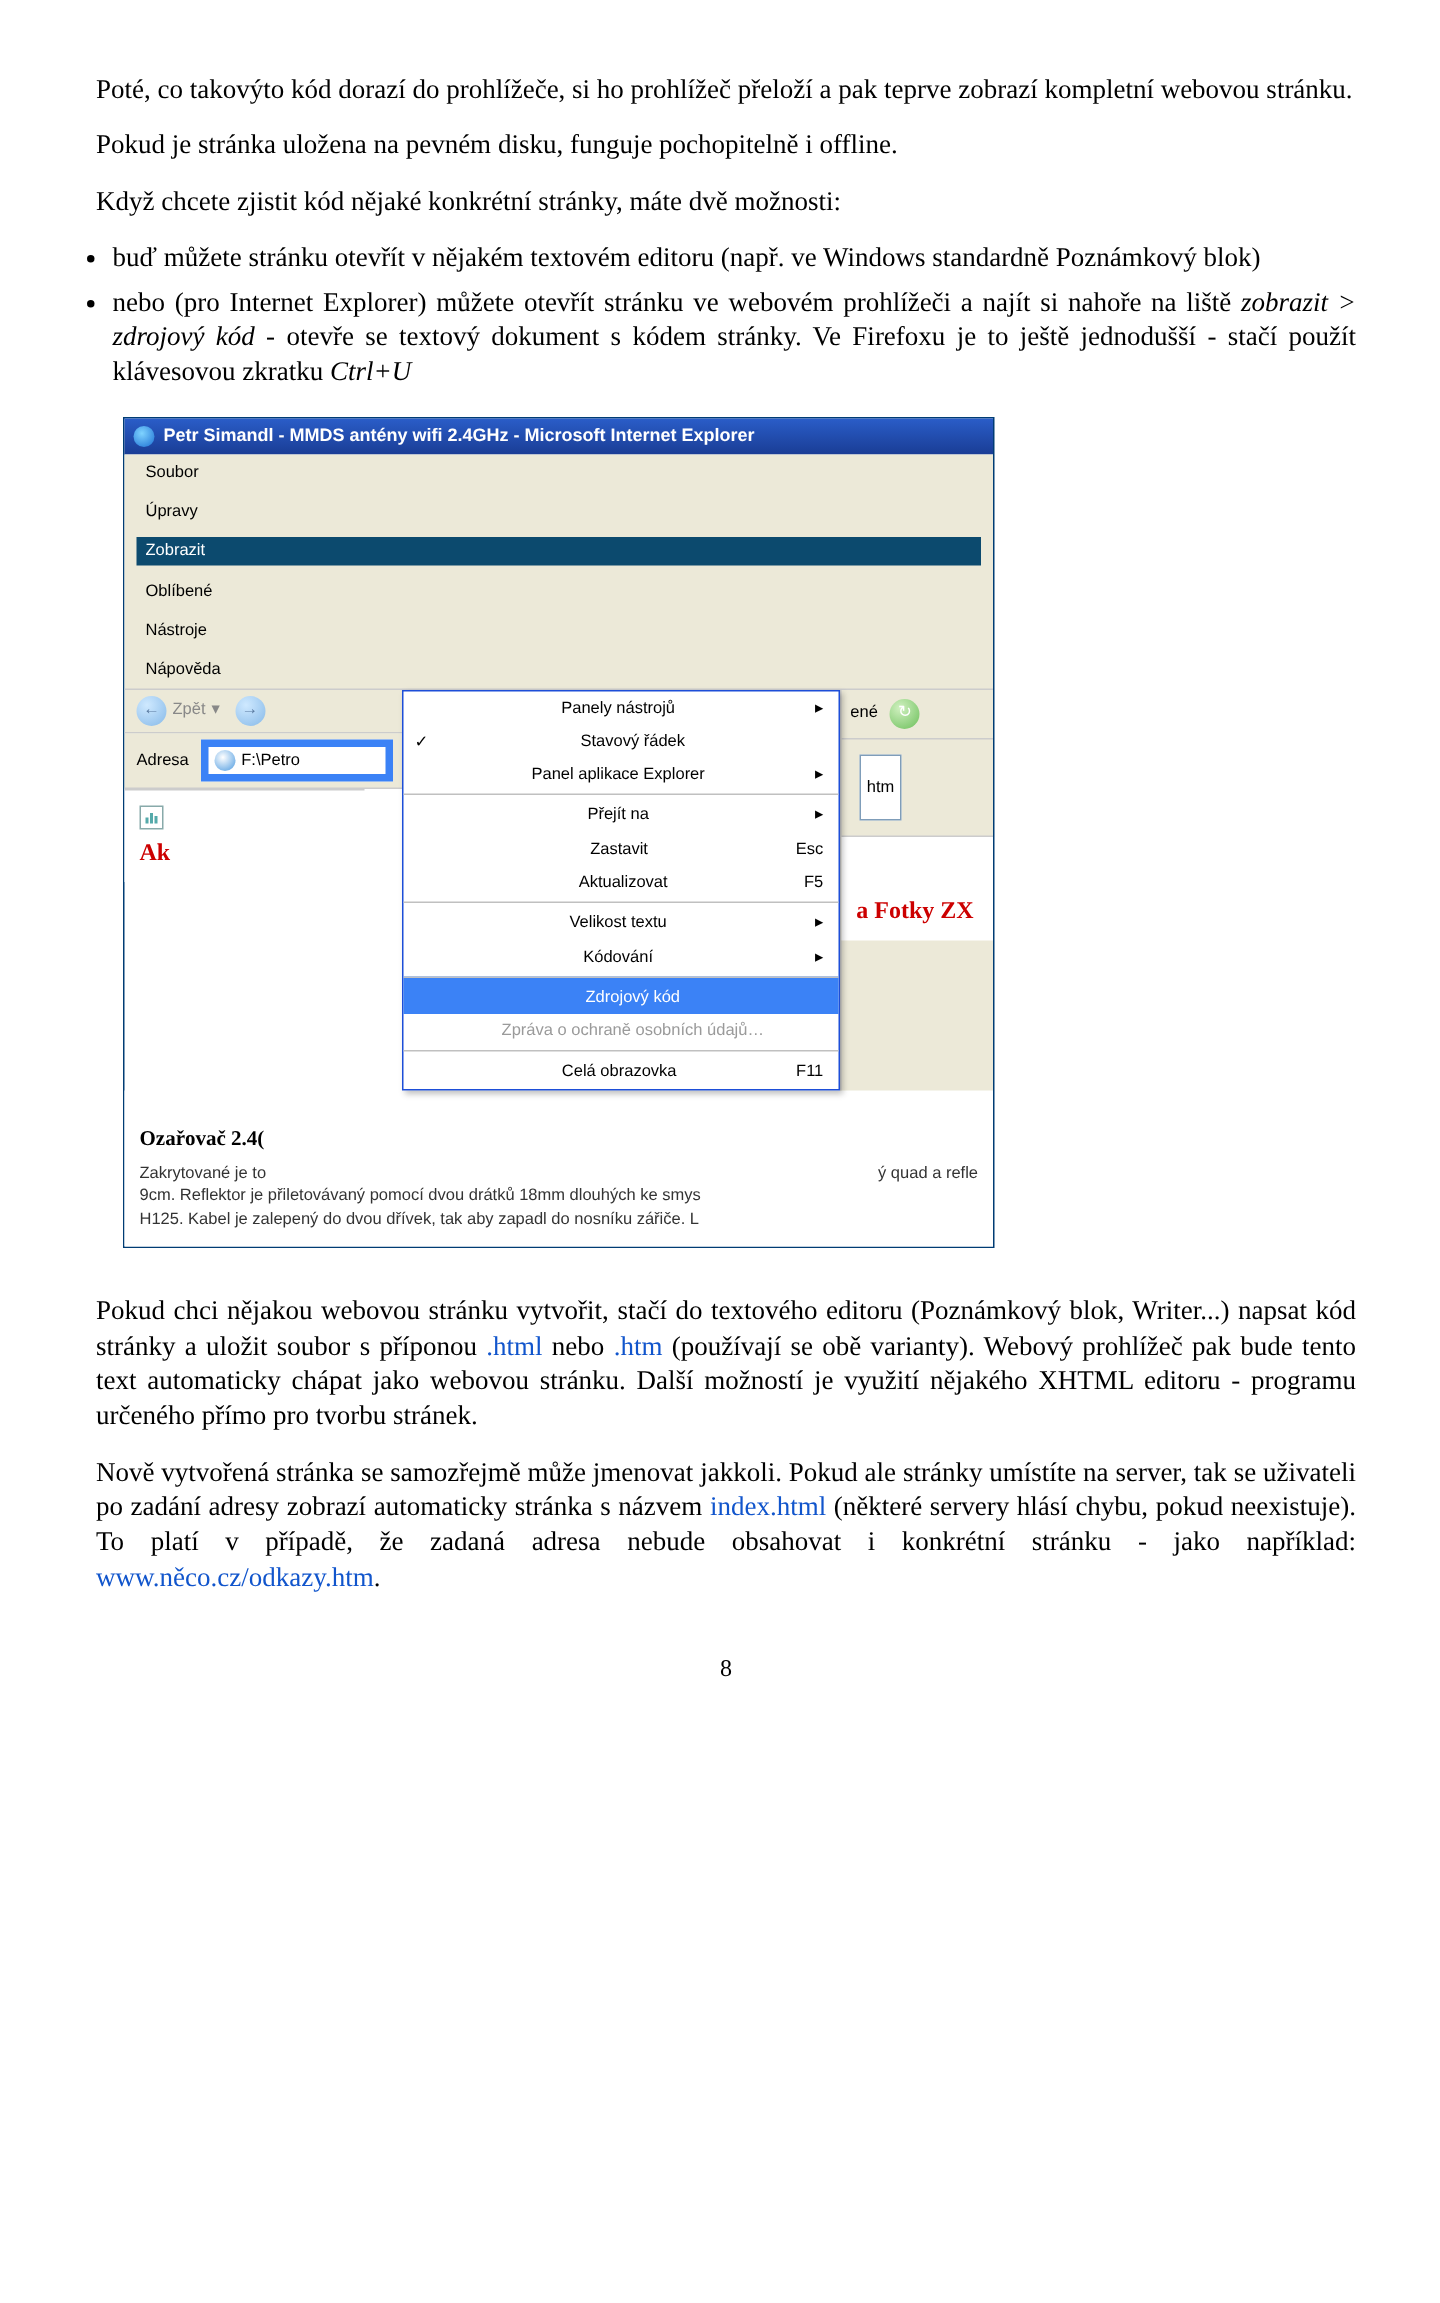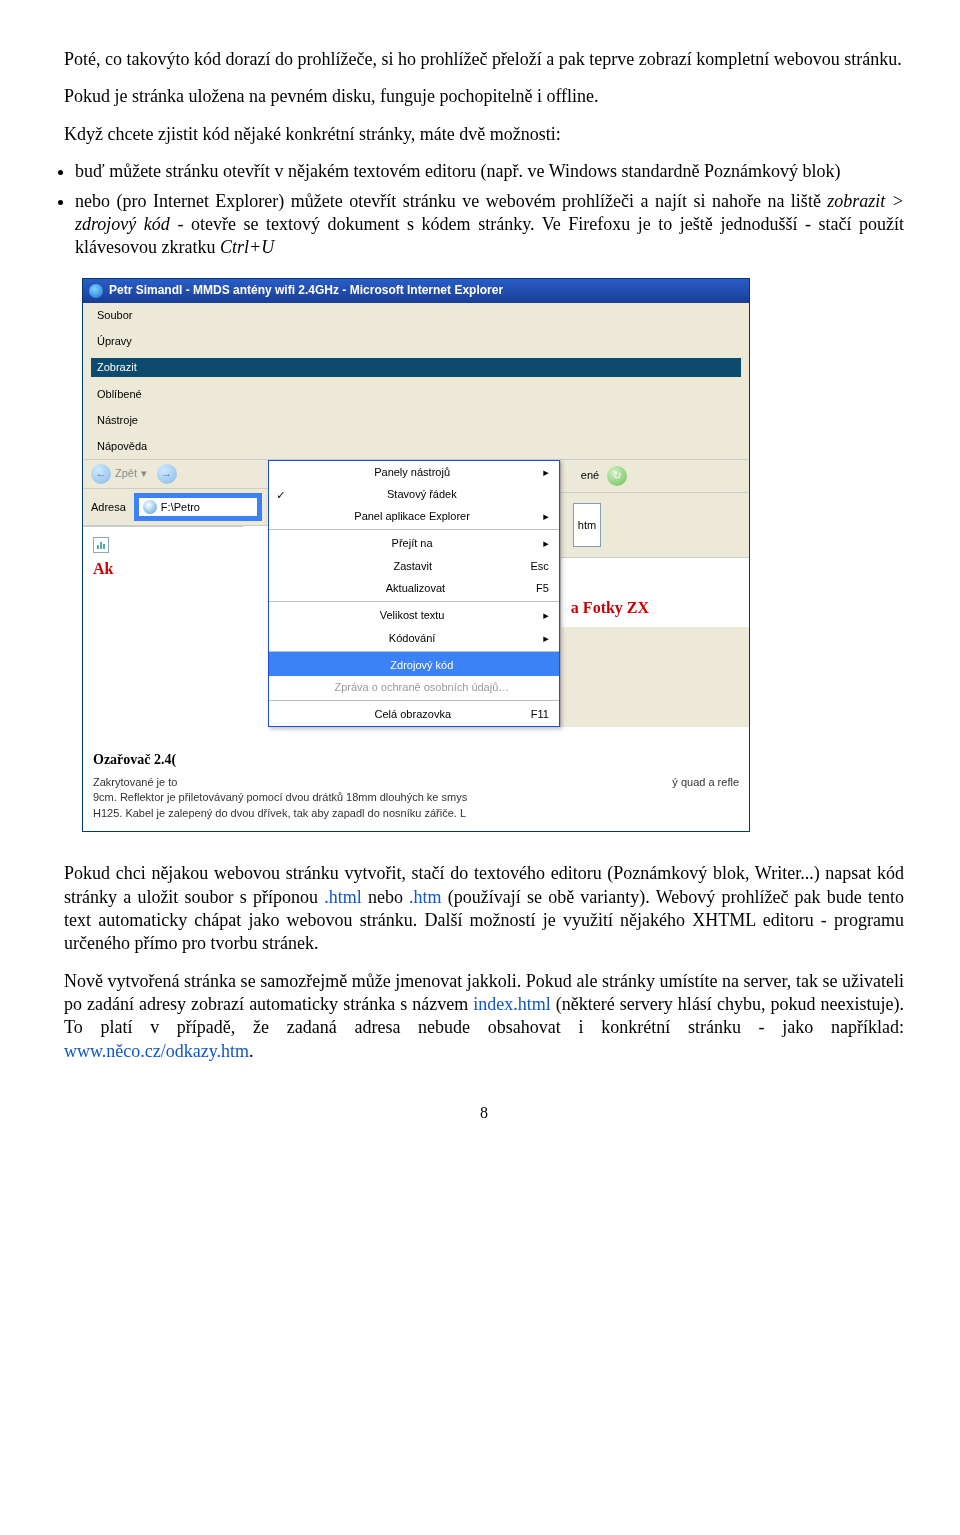--- a/index.html
+++ b/index.html
@@ -16,21 +16,21 @@
   }
   p { margin: 0 0 14px 0; }
   ul { margin: 6px 0 14px 11px; padding: 0; }
   li { margin-bottom: 6px; }
   .italic { font-style: italic; }
   .link { color: #1155cc; }
   .pagenum { text-align: center; margin-top: 40px; font-size: 16px; }
 
   
   .ie-shot {
-    width: 668px;
+    width: 581px;
     margin: 18px 0 30px 18px;
     font-family: Tahoma, Arial, sans-serif;
     font-size: 11px;
     color: #000;
     text-align: left;
   }
   .ie-shot .border {
     border: 1px solid #003c74;
   }
   .titlebar {
@@ -140,21 +140,21 @@
   .dd-row.selected { background: #3b82f6; color: #fff; }
   .dd-row.disabled { color: #9a9a9a; }
   .dd-row .arrow { margin-left: auto; padding-left: 14px; }
 
   .right-strip {
     flex: 1;
     background: #ece9d8;
     border-left: 1px solid #ccc;
     padding-top: 4px;
   }
-  .right-strip .row1 { display:flex; align-items:center; gap:8px; padding: 2px 6px 6px 20px; border-bottom: 1px solid #ccc; text-align: center; }
+  .right-strip .row1 { display:flex; align-items:center; gap:8px; padding: 2px 6px 6px 6px; border-bottom: 1px solid #ccc; text-align: center; }
   .right-strip .glyph2 {
     width: 20px; height: 20px; border-radius:50%;
     background: radial-gradient(circle at 35% 30%, #d0f0c0, #6bbf59);
     display:flex; align-items:center; justify-content:center; color:#fff;
   }
   .right-strip .addr2 { background:#fff; border:1px solid #7f9db9; padding:14px 4px; margin: 6px; display:inline-block; }
   .right-content {
     background: #fff; margin-top: 0; padding: 8px 10px 8px 10px;
   }
   .right-content .red-head2 { color:#c00; font-weight:bold; font-family: Georgia, serif; font-size:16px; }

